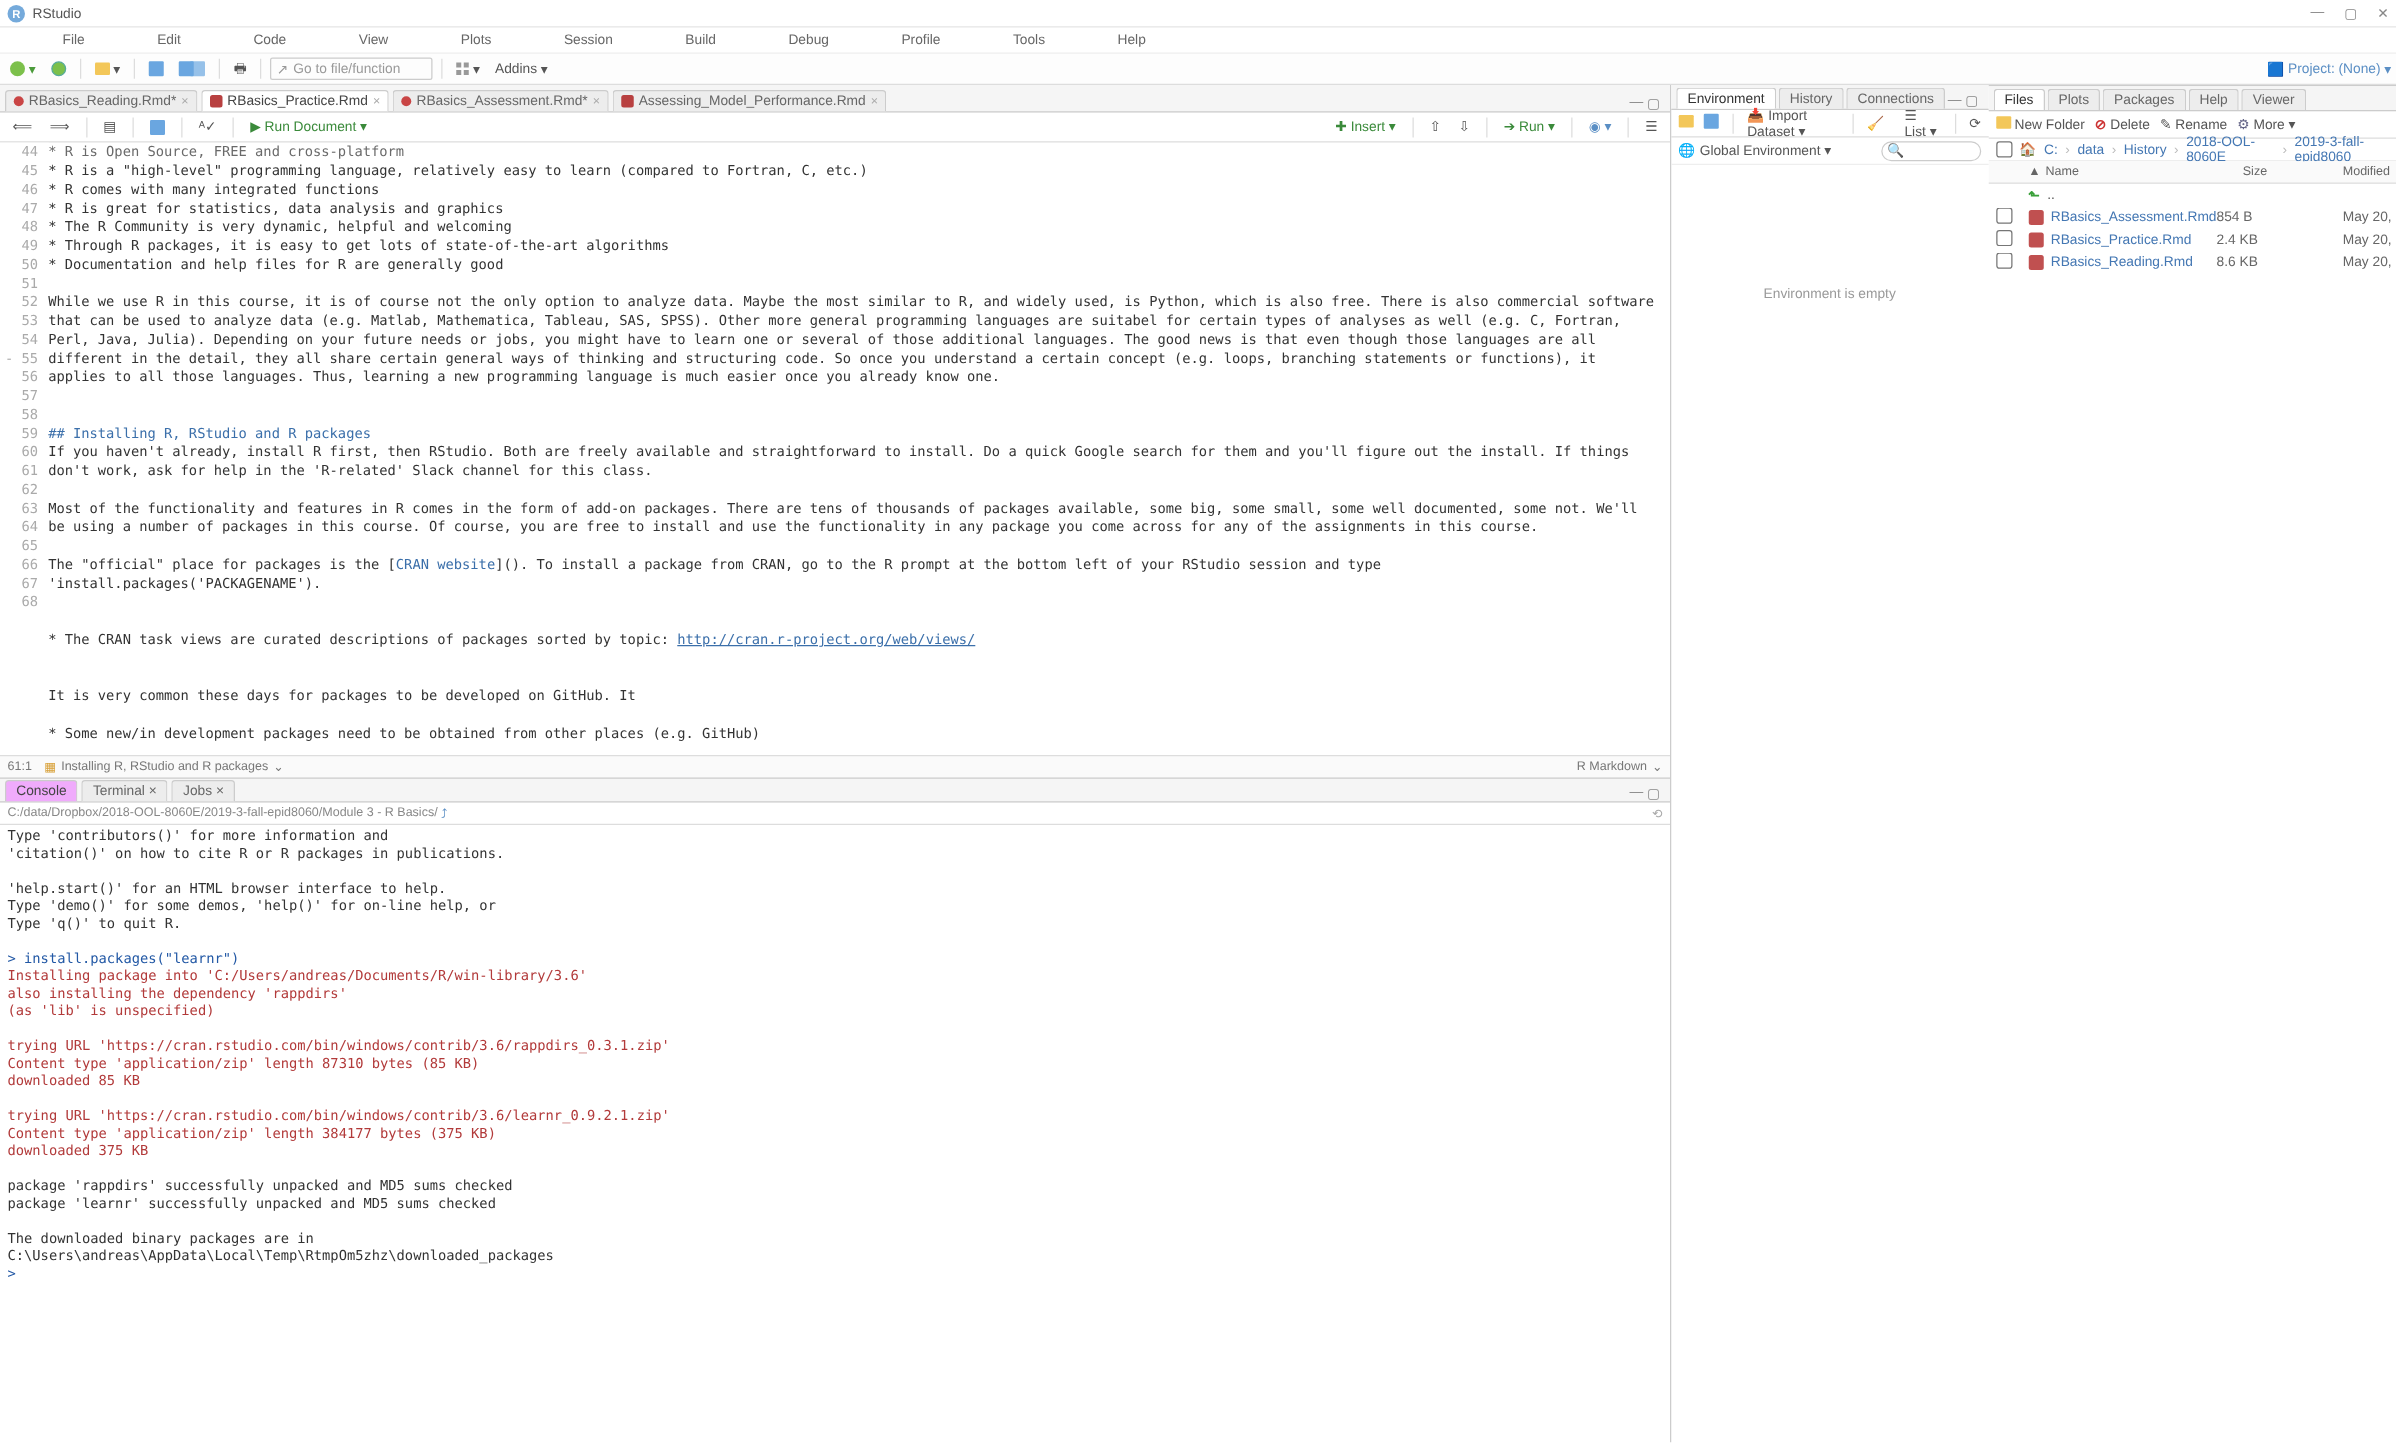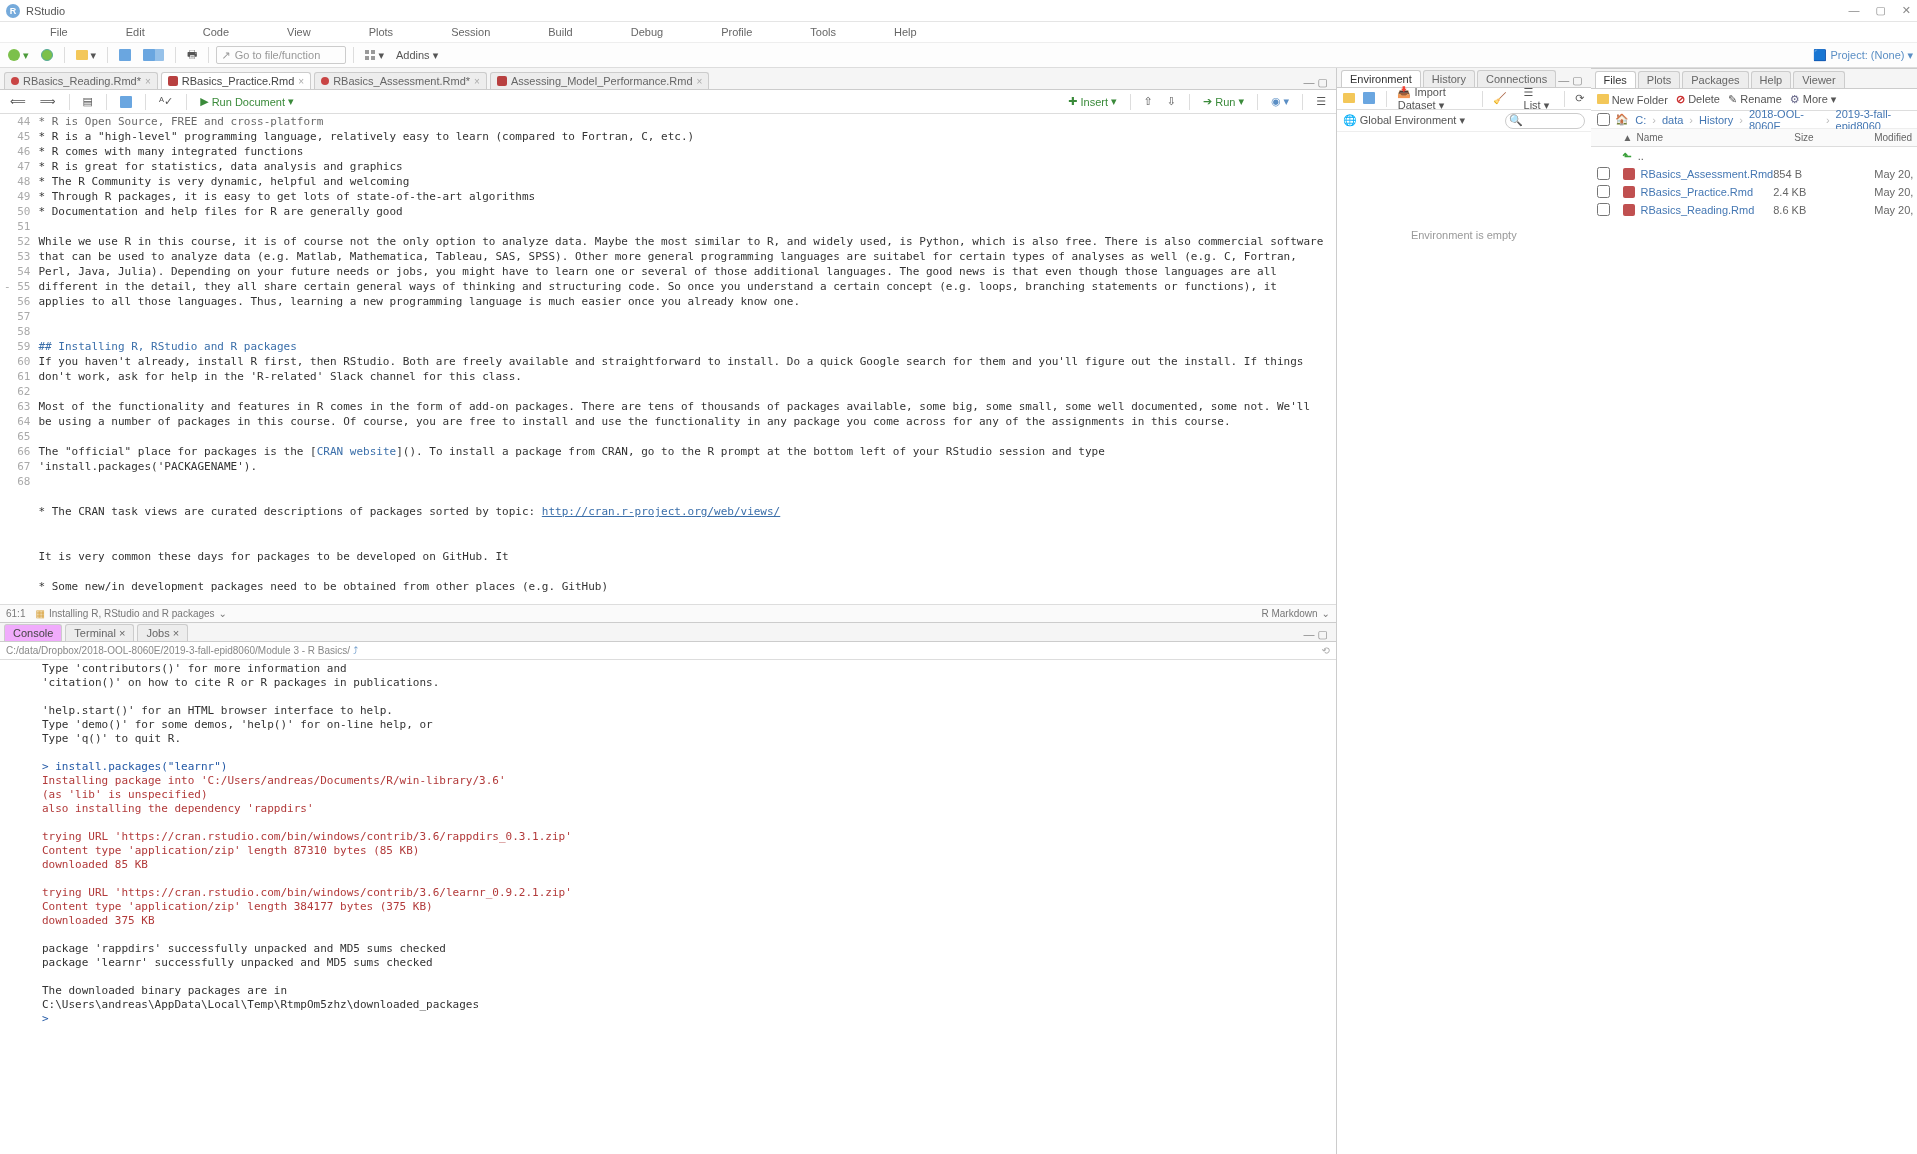--- a/index.html
+++ b/index.html
@@ -35,21 +35,21 @@
 .code{flex:1;white-space:pre-wrap;padding-right:8px;color:#333;word-break:break-word;}
 .code .h{color:#3b6faa;}
 .code .lnk{color:#3b6faa;text-decoration:underline;}
 .code .br{color:#6a6a6a;}
 .status-bar{height:18px;border-top:1px solid #ddd;display:flex;align-items:center;padding:0 6px;font-size:10px;color:#777;background:#fafafa;}
 .status-bar .rt{margin-left:auto;}
 .console-tabs{height:20px;background:#f5f5f5;border-top:1px solid #ccc;border-bottom:1px solid #ccc;display:flex;align-items:flex-end;padding:0 4px;}
 .ctab{padding:2px 8px;border:1px solid #ccc;border-bottom:none;background:#f0abfc;border-radius:3px 3px 0 0;margin-right:3px;font-size:11px;color:#444;}
 .ctab.inactive{background:#ededed;color:#666;}
 .console-path{height:18px;border-bottom:1px solid #ddd;display:flex;align-items:center;padding:0 6px;font-size:10px;color:#888;}
-.console-area{flex:1;overflow:auto;font-family:'Lucida Console',Consolas,monospace;font-size:11px;line-height:14px;padding:2px 6px;margin-left:36px;}
+.console-area{flex:1;overflow:auto;font-family:'Lucida Console',Consolas,monospace;font-size:11px;line-height:14px;padding:2px 6px;}
 .console-area .bl{color:#2258a5;}
 .console-area .rd{color:#b23a3a;}
 .rtabs{height:20px;background:#f5f5f5;border-bottom:1px solid #ccc;display:flex;align-items:flex-end;padding:0 4px;}
 .rtab{padding:2px 8px;border:1px solid #ccc;border-bottom:none;border-radius:3px 3px 0 0;margin-right:2px;font-size:11px;color:#666;background:#ededed;}
 .rtab.active{background:#fff;color:#333;}
 .rtools{height:22px;border-bottom:1px solid #ddd;display:flex;align-items:center;padding:0 6px;gap:8px;font-size:11px;color:#555;}
 .rtools .sp{margin-left:auto;}
 .searchbox{border:1px solid #ccc;border-radius:10px;height:16px;width:80px;display:flex;align-items:center;padding:0 4px;color:#bbb;}
 .env-body{flex:1;display:flex;align-items:center;justify-content:center;color:#999;font-size:11px;}
 .lower-right{flex:1;display:flex;flex-direction:column;border-top:1px solid #ccc;}
@@ -236,22 +236,22 @@
     <div class="console-area" id="console">
         <div>Type 'contributors()' for more information and</div>
         <div>'citation()' on how to cite R or R packages in publications.</div>
         <div>&nbsp;</div>
         <div>'help.start()' for an HTML browser interface to help.</div>
         <div>Type 'demo()' for some demos, 'help()' for on-line help, or</div>
         <div>Type 'q()' to quit R.</div>
         <div>&nbsp;</div>
         <div class="bl">&gt; install.packages("learnr")</div>
         <div class="rd">Installing package into 'C:/Users/andreas/Documents/R/win-library/3.6'</div>
+        <div class="rd">also installing the dependency 'rappdirs'</div>
         <div class="rd">(as 'lib' is unspecified)</div>
-        <div class="rd">also installing the dependency 'rappdirs'</div>
         <div>&nbsp;</div>
         <div class="rd">trying URL 'https://cran.rstudio.com/bin/windows/contrib/3.6/rappdirs_0.3.1.zip'</div>
         <div class="rd">Content type 'application/zip' length 87310 bytes (85 KB)</div>
         <div class="rd">downloaded 85 KB</div>
         <div>&nbsp;</div>
         <div class="rd">trying URL 'https://cran.rstudio.com/bin/windows/contrib/3.6/learnr_0.9.2.1.zip'</div>
         <div class="rd">Content type 'application/zip' length 384177 bytes (375 KB)</div>
         <div class="rd">downloaded 375 KB</div>
         <div>&nbsp;</div>
         <div>package 'rappdirs' successfully unpacked and MD5 sums checked</div>

